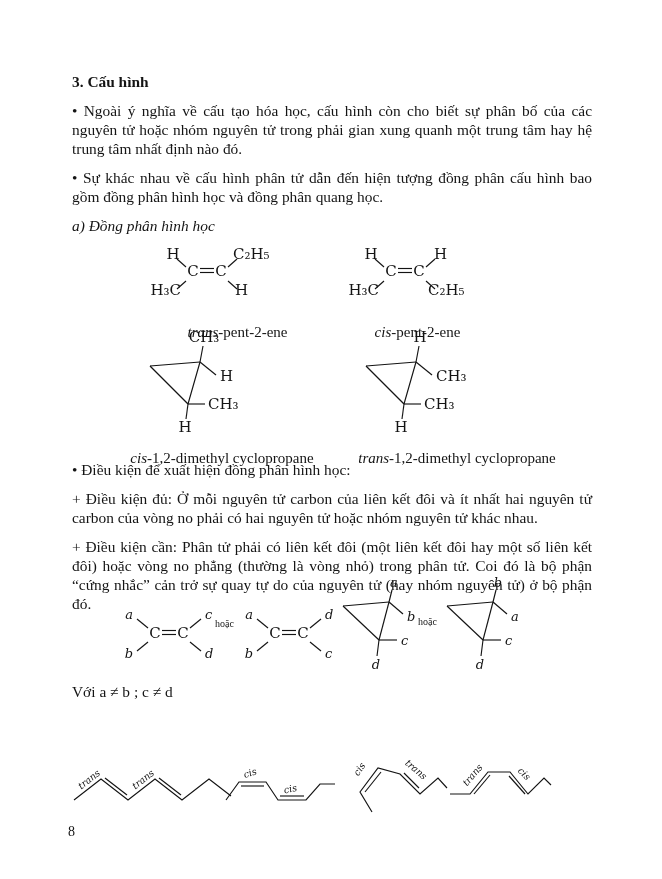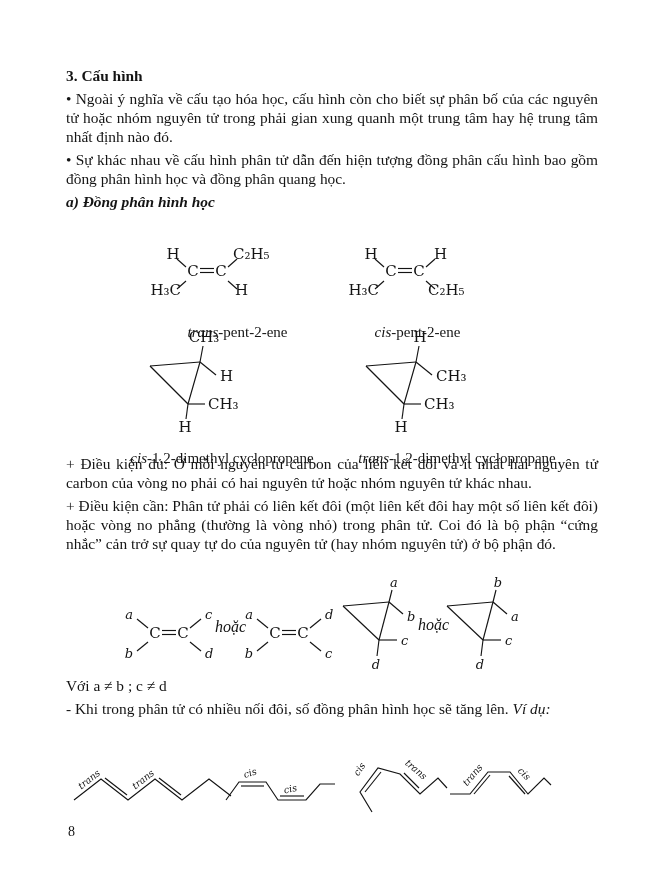--- a/index.html
+++ b/index.html
@@ -1,32 +1,32 @@
 <!DOCTYPE html>
 <html><head>
 <meta charset="utf-8">
 <style>
   html,body{margin:0;padding:0;background:#ffffff;}
   .page{position:relative;width:662px;height:879px;background:#ffffff;
         font-family:"Liberation Serif","DejaVu Serif",serif;color:#141414;overflow:hidden;}
   .tb{position:absolute;left:62px;width:540px;font-size:15.4px;line-height:19px;}
-  .tb p{margin:4px;text-align:justify;}
+  .tb p{margin:10px;text-align:justify;}
   .ind{margin-left:26px;}
   .ind-sm{margin-left:10px;}
   .ind-x{margin-left:28px;}
   .b{font-weight:bold;}
-  .bi{font-weight:bold;font-style:italic;}
+  .bi{font-weight:normal;font-style:italic;}
   .i{font-style:italic;}
   .fig svg, svg.fig{position:absolute;overflow:visible;}
   svg text{font-family:"DejaVu Serif",serif;font-size:15px;fill:#141414;}
   svg text.small{font-size:13px;font-style:italic;}
   svg text.tiny{font-size:9.5px;font-style:italic;}
   svg line, svg polyline{stroke:#141414;stroke-width:1.15;fill:none;}
   .cap{position:absolute;text-align:center;font-size:15px;white-space:nowrap;margin-top:20px;}
-  .orword{position:absolute;font-size:16px;font-style:italic;}
+  .orword{position:absolute;font-size:10px;}
   .pagenum{position:absolute;left:68px;top:824px;font-size:14px;}
 </style>
 </head>
 <body>
 
 <div class="page">
 
   <div class="tb" style="top:62px;">
     <p class="b ind-sm">3. Cấu hình</p>
     <p class="ind">• Ngoài ý nghĩa về cấu tạo hóa học, cấu hình còn cho biết sự phân bố của các nguyên tử hoặc nhóm nguyên tử trong phải gian xung quanh một trung tâm hay hệ trung tâm nhất định nào đó.</p>
@@ -104,20 +104,21 @@
       <text x="88" y="53" text-anchor="start">CH₃</text>
       <text x="76" y="81" text-anchor="start">CH₃</text>
       <text x="53" y="104" text-anchor="middle">H</text>
     </svg>
     <div class="cap" style="left:340px;top:430px;width:234px;">
       <span class="i">trans</span><span>-1,2-dimethyl cyclopropane</span>
     </div>
   </div>
 
   <div class="tb" style="top:450px;">
+    <p class="ind">• Điều kiện để xuất hiện đồng phân hình học:</p>
     <p class="ind-sm">+ Điều kiện đủ: Ở mỗi nguyên tử carbon của liên kết đôi và ít nhất hai nguyên tử carbon của vòng no phải có hai nguyên tử hoặc nhóm nguyên tử khác nhau.</p>
     <p class="ind-sm">+ Điều kiện cần: Phân tử phải có liên kết đôi (một liên kết đôi hay một số liên kết đôi) hoặc vòng no phẳng (thường là vòng nhỏ) trong phân tử. Coi đó là bộ phận “cứng nhắc” cản trở sự quay tự do của nguyên tử (hay nhóm nguyên tử) ở bộ phận đó.</p>
   </div>
 
   <div class="fig">
 
     <svg style="left:100px;top:592px;" width="130" height="85">
       <text x="55" y="46" text-anchor="middle">C</text>
       <text x="83" y="46" text-anchor="middle">C</text>
       <line x1="62" y1="38.5" x2="76" y2="38.5"></line>
@@ -173,21 +174,20 @@
       <line x1="46" y1="62" x2="44" y2="78"></line>
       <text x="61" y="9" text-anchor="middle" class="small">b</text>
       <text x="74" y="43" text-anchor="start" class="small">a</text>
       <text x="68" y="67" text-anchor="start" class="small">c</text>
       <text x="43" y="91" text-anchor="middle" class="small">d</text>
     </svg>
   </div>
 
   <div class="tb" style="top:672px;">
     <p class="ind-x">Với a ≠ b ; c ≠ d</p>
-    <p><span>- Khi trong phân tử có nhiều nối đôi, số đồng phân hình học sẽ tăng lên. </span><span class="i">Ví dụ:</span></p>
   </div>
 
   <div class="fig">
 
     <svg style="left:70px;top:752px;" width="165" height="60">
       <polyline points="4,48 31,27 58,48 85,27 112,48 139,27 161,44"></polyline>
       <line x1="35" y1="26" x2="57" y2="43"></line>
       <line x1="89" y1="26" x2="111" y2="43"></line>
       <text x="21" y="30" class="tiny" text-anchor="middle" transform="rotate(-38 21 30)">trans</text>
       <text x="75" y="30" class="tiny" text-anchor="middle" transform="rotate(-38 75 30)">trans</text>

